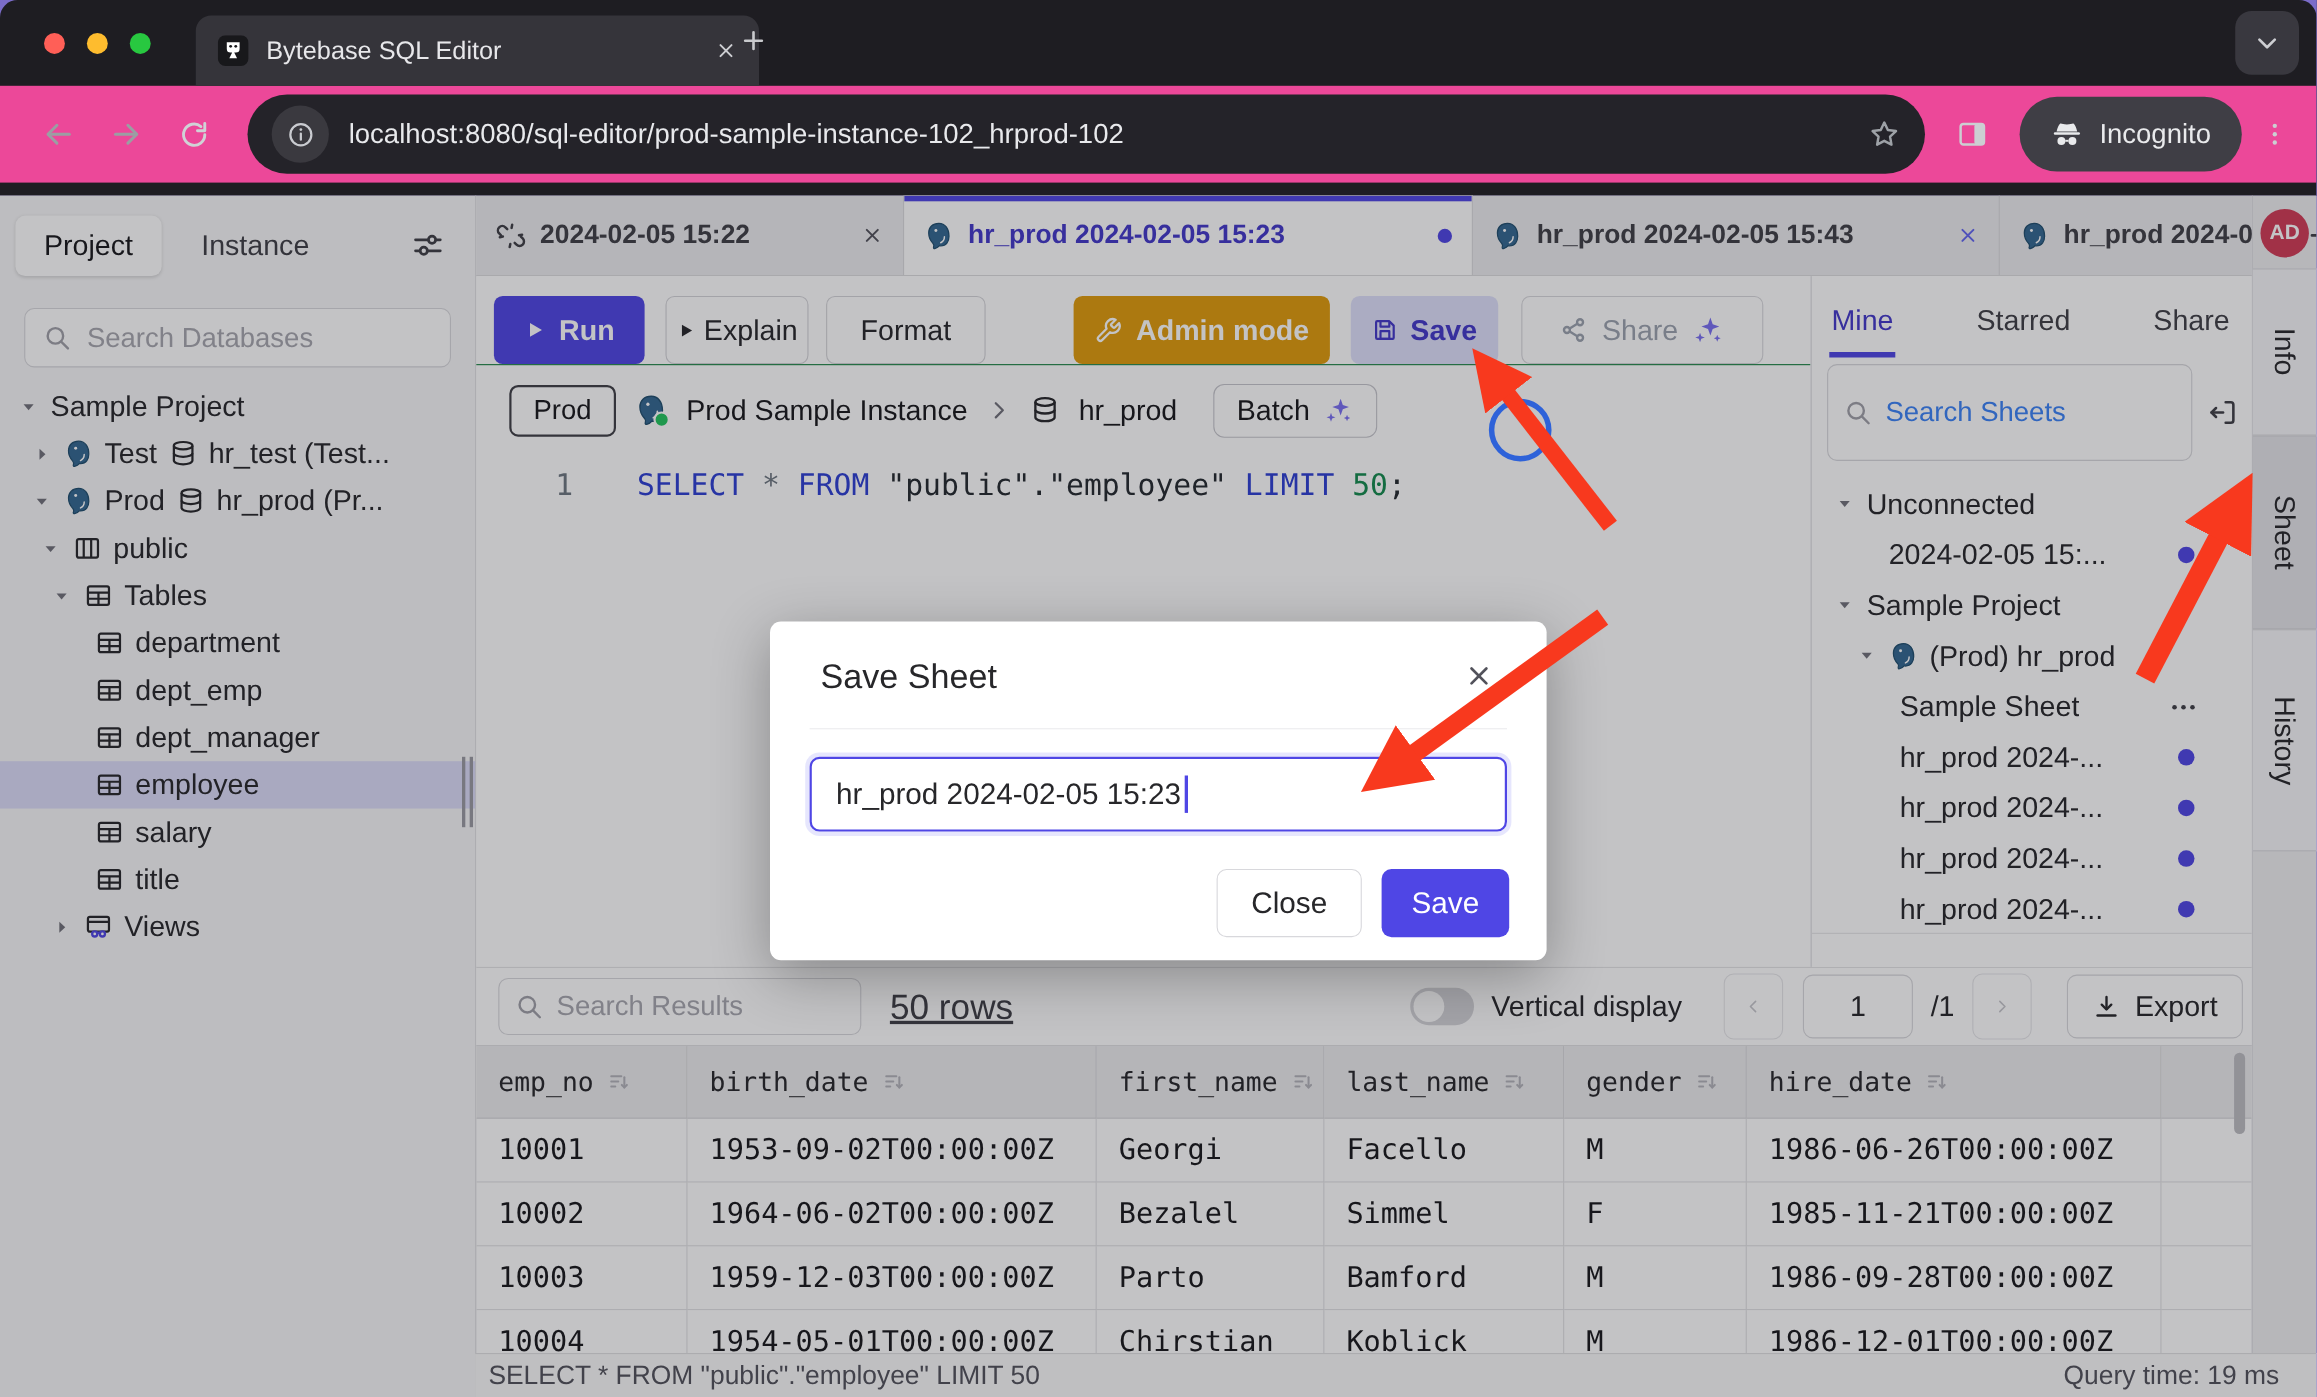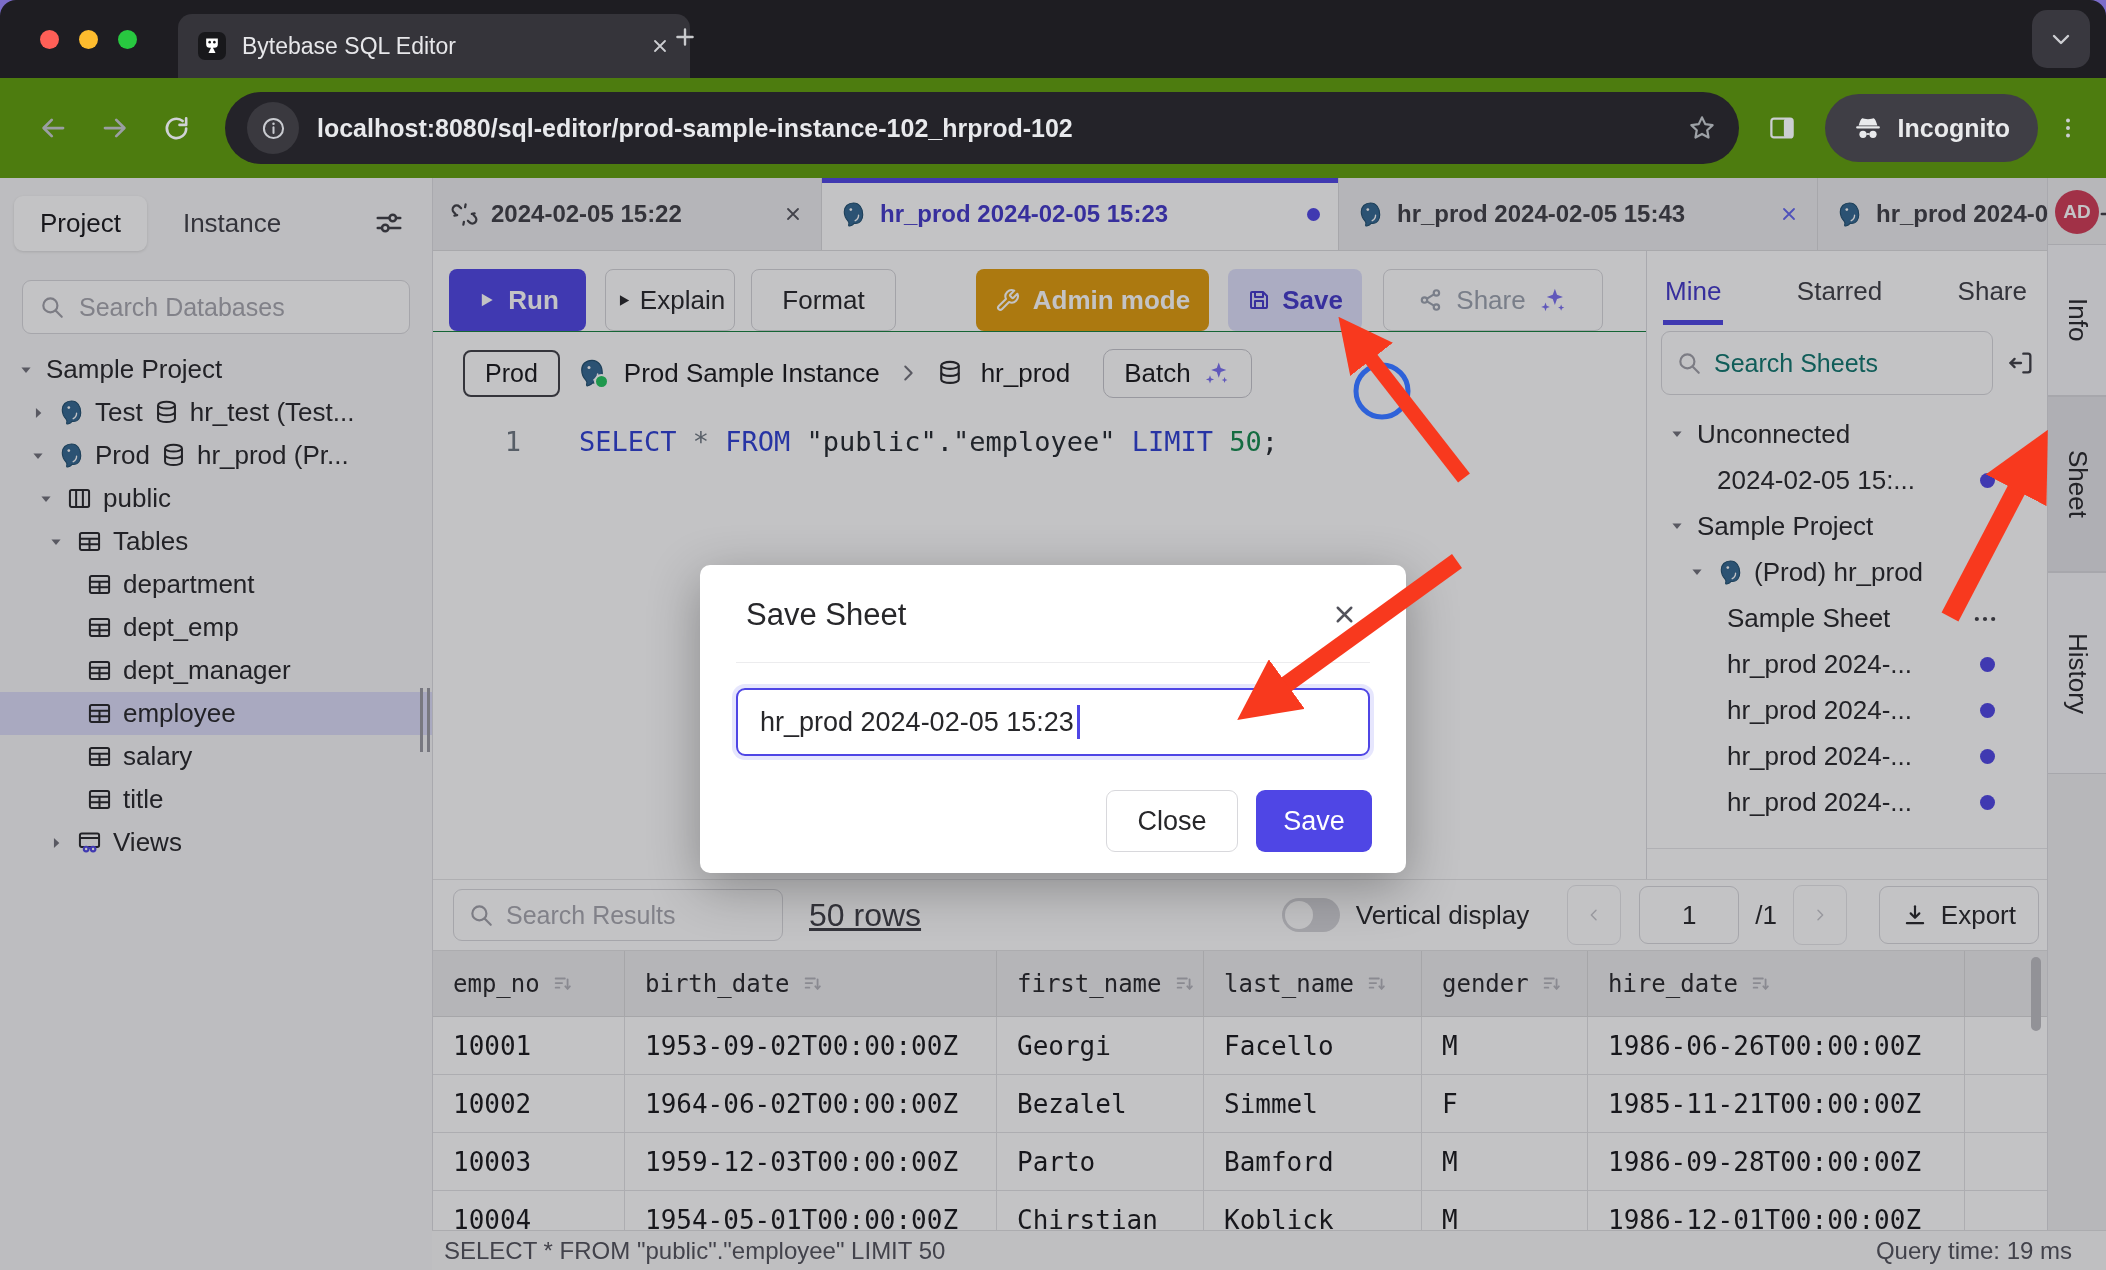--- a/index.html
+++ b/index.html
@@ -7,21 +7,21 @@
   
   .chrome{position:absolute;top:0;left:0;right:0;height:178px;background:#1e1d22;border-radius:16px 16px 0 0;}
   .titlebar{position:relative;height:78px;}
   .lights{position:absolute;top:30px;left:40px;display:flex;gap:20px;}
   .light{width:19px;height:19px;border-radius:50%;}
   .l-red{background:#ff5f57}.l-yellow{background:#febc2e}.l-green{background:#28c840}
   .btab{position:absolute;left:178px;top:14px;width:472px;height:64px;background:#35343a;border-radius:14px 14px 0 0;display:flex;align-items:center;padding:0 20px;gap:16px;}
   .btab-title{flex:1;font-size:23px;color:#e7e7ea;white-space:nowrap;overflow:hidden;}
   .newtab{position:absolute;left:672px;top:24px;}
   .tab-chevron{position:absolute;right:16px;top:10px;width:58px;height:58px;background:#39383f;border-radius:15px;display:grid;place-items:center;}
-  .navbar{height:100px;background:#4d7c0f;display:flex;align-items:center;padding:0 22px;font-weight:bold;}
+  .navbar{height:88px;background:#ec4899;display:flex;align-items:center;padding:0 22px;}
   .nav-ic{margin:0 16px;flex:none;display:flex;}
   .omnibox{flex:1;height:72px;background:#242329;border-radius:36px;display:flex;align-items:center;margin:0 28px 0 18px;padding:0 22px;min-width:0;}
   .info-chip{width:52px;height:52px;border-radius:50%;background:#3a393f;display:grid;place-items:center;margin-right:18px;flex:none;}
   .url{flex:1;font-size:25px;color:#e8e9ec;white-space:nowrap;overflow:hidden;}
   .incog{height:68px;background:#3f3e45;border-radius:34px;display:flex;align-items:center;gap:15px;padding:0 28px;color:#e9eaec;font-size:25px;flex:none;margin-left:28px;}
   
   .page{position:absolute;top:178px;left:0;right:0;bottom:0;background:#fff;display:flex;}
   .dim{position:absolute;inset:0;background:rgba(24,24,30,.26);z-index:20;pointer-events:none;}
   
   .sidebar{width:432px;flex:none;background:#f7f7f8;border-right:1px solid #dcdce0;position:relative;}
@@ -96,21 +96,21 @@
   .codeline{padding-left:30px;white-space:pre;}
   .tok-kw{color:#2d3fd3;}.tok-op{color:#6e7781;}.tok-id{color:#24292f;}.tok-num{color:#148a4e;}
   
   .sheet-panel{width:400px;flex:none;background:#fff;border-left:1px solid #dcdce0;display:flex;flex-direction:column;position:relative;}
   .sheet-panel::after{content:"";position:absolute;left:0;right:0;bottom:30px;border-top:1px solid #e6e6e8;}
   .sp-tabs{display:flex;align-items:center;justify-content:space-between;height:80px;padding:0 20px 0 18px;font-size:26px;color:#3f3f46;flex:none;}
   .sp-tab{position:relative;padding:18px 0;}
   .sp-tab.active{color:#4338ca;font-weight:500;}
   .sp-tab.active::after{content:"";position:absolute;left:-2px;right:-2px;bottom:0;height:5px;background:#4f46e5;}
   .sp-search-row{display:flex;align-items:center;gap:14px;padding:0 12px 0 14px;flex:none;}
-  .sp-search{flex:1;height:54px;border:1px solid #d8d8dc;border-radius:9px;display:flex;align-items:center;gap:12px;padding:4px 14px;color:#0f766e;font-size:25px;overflow:hidden;white-space:nowrap;min-width:0;}
+  .sp-search{flex:1;height:54px;border:1px solid #d8d8dc;border-radius:9px;display:flex;align-items:center;gap:12px;padding:16px 14px;color:#3b82f6;font-size:25px;overflow:hidden;white-space:nowrap;min-width:0;}
   .sp-collapse{display:flex;color:#3f3f46;}
   .sp-collapse svg{width:28px;height:28px;}
   .sp-tree{margin-top:16px;flex:1;}
   .strow{height:46px;display:flex;align-items:center;font-size:26px;color:#27272a;position:relative;padding-right:80px;white-space:nowrap;}
   .strow .tlabel{overflow:hidden;text-overflow:clip;}
   .sdot{display:none;position:absolute;right:52px;top:16px;width:15px;height:15px;border-radius:50%;background:#4f46e5;}
   .strow.dot .sdot{display:block;}
   .smore{display:none;position:absolute;right:48px;top:10px;color:#3f3f46;}
   .smore svg{width:28px;height:28px;}
   .strow.more .smore{display:block;}

